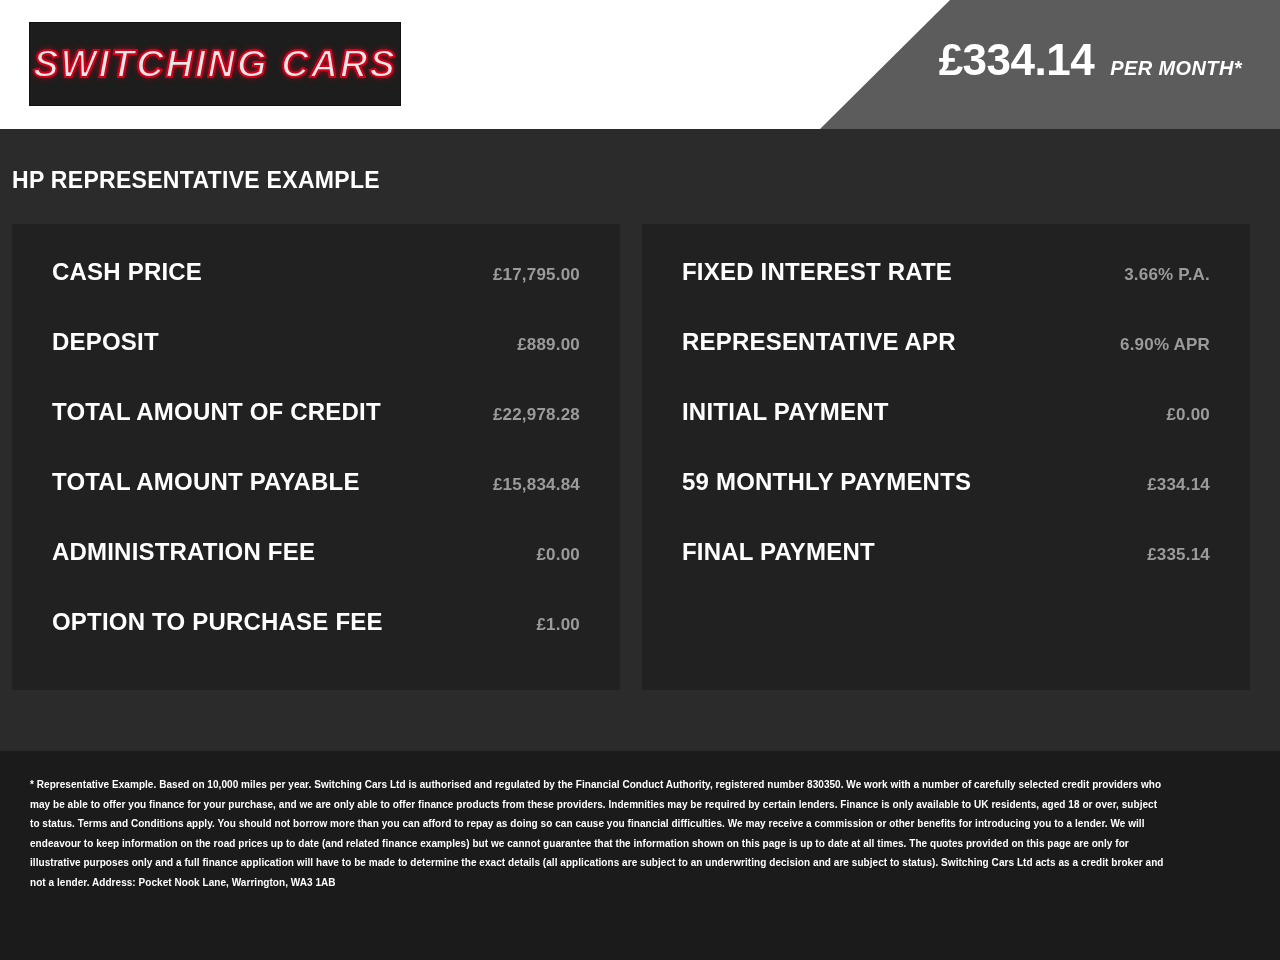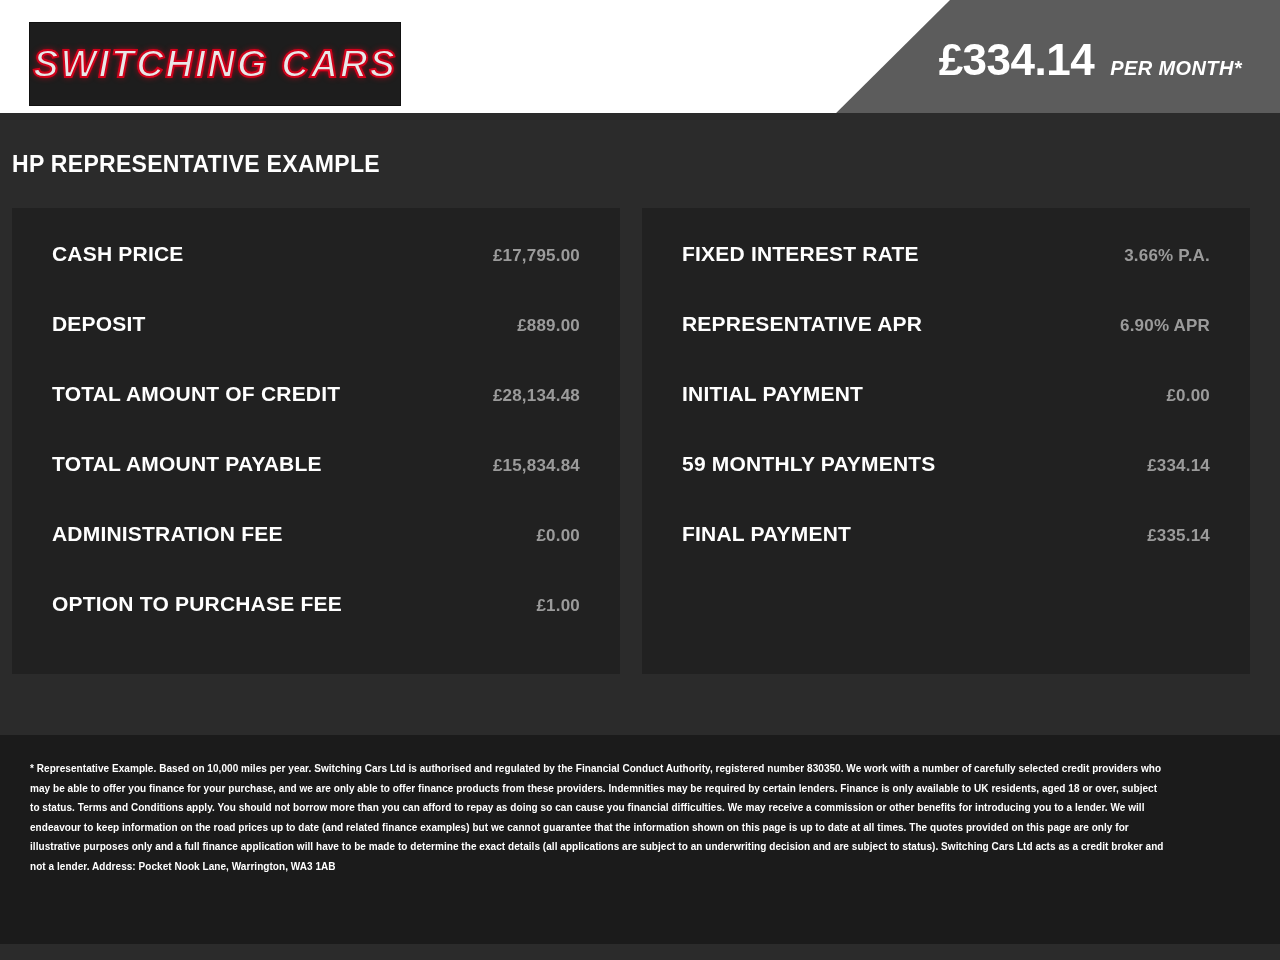--- a/index.html
+++ b/index.html
@@ -8,21 +8,21 @@
     height: 960px;
     background: #2b2b2b;
     font-family: "Liberation Sans", sans-serif;
     overflow: hidden;
   }
 
   
   .header {
     position: relative;
     width: 1280px;
-    height: 113px;
+    height: 129px;
     background: #ffffff;
     overflow: hidden;
   }
   .header-grey {
     position: absolute;
     top: 0;
     right: 0;
     width: 460px;
     height: 129px;
     background: #5c5c5c;
@@ -100,21 +100,21 @@
     height: 466px;
   }
   .row {
     display: flex;
     align-items: baseline;
     justify-content: space-between;
     height: 70px;
   }
   .row-label {
     color: #ffffff;
-    font-size: 21px;
+    font-size: 24px;
     font-weight: bold;
     letter-spacing: 0.2px;
     white-space: nowrap;
   }
   .row-value {
     color: #9b9b9b;
     font-size: 17px;
     font-weight: bold;
     letter-spacing: 0.2px;
     white-space: nowrap;
@@ -161,21 +161,21 @@
         <div class="row">
           <span class="row-label">CASH PRICE</span>
           <span class="row-value">£17,795.00</span>
         </div>
         <div class="row">
           <span class="row-label">DEPOSIT</span>
           <span class="row-value">£889.00</span>
         </div>
         <div class="row">
           <span class="row-label">TOTAL AMOUNT OF CREDIT</span>
-          <span class="row-value">£28,134.48</span>
+          <span class="row-value">£22,978.28</span>
         </div>
         <div class="row">
           <span class="row-label">TOTAL AMOUNT PAYABLE</span>
           <span class="row-value">£15,834.84</span>
         </div>
         <div class="row">
           <span class="row-label">ADMINISTRATION FEE</span>
           <span class="row-value">£0.00</span>
         </div>
         <div class="row">

